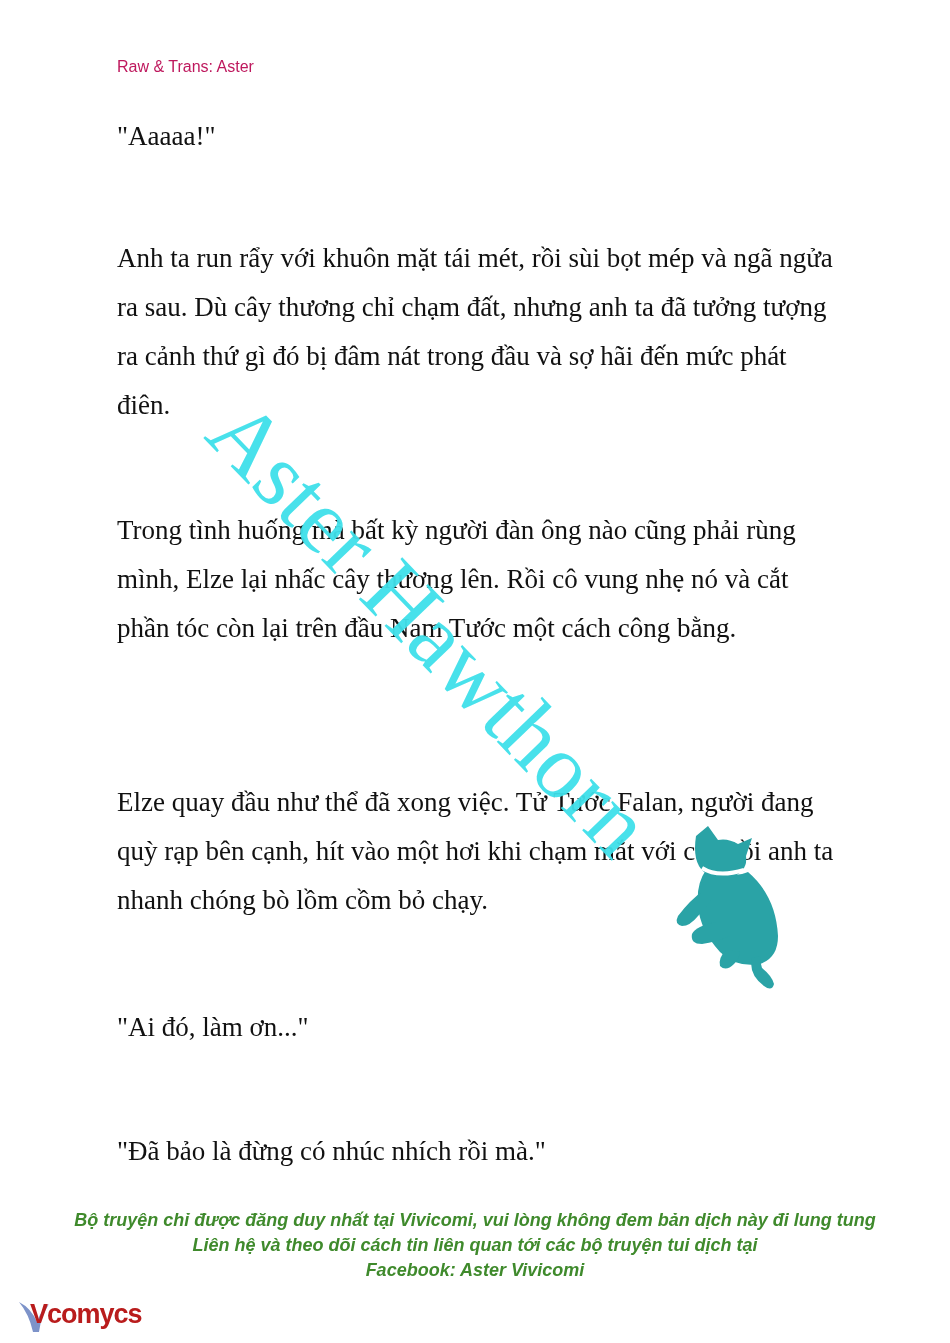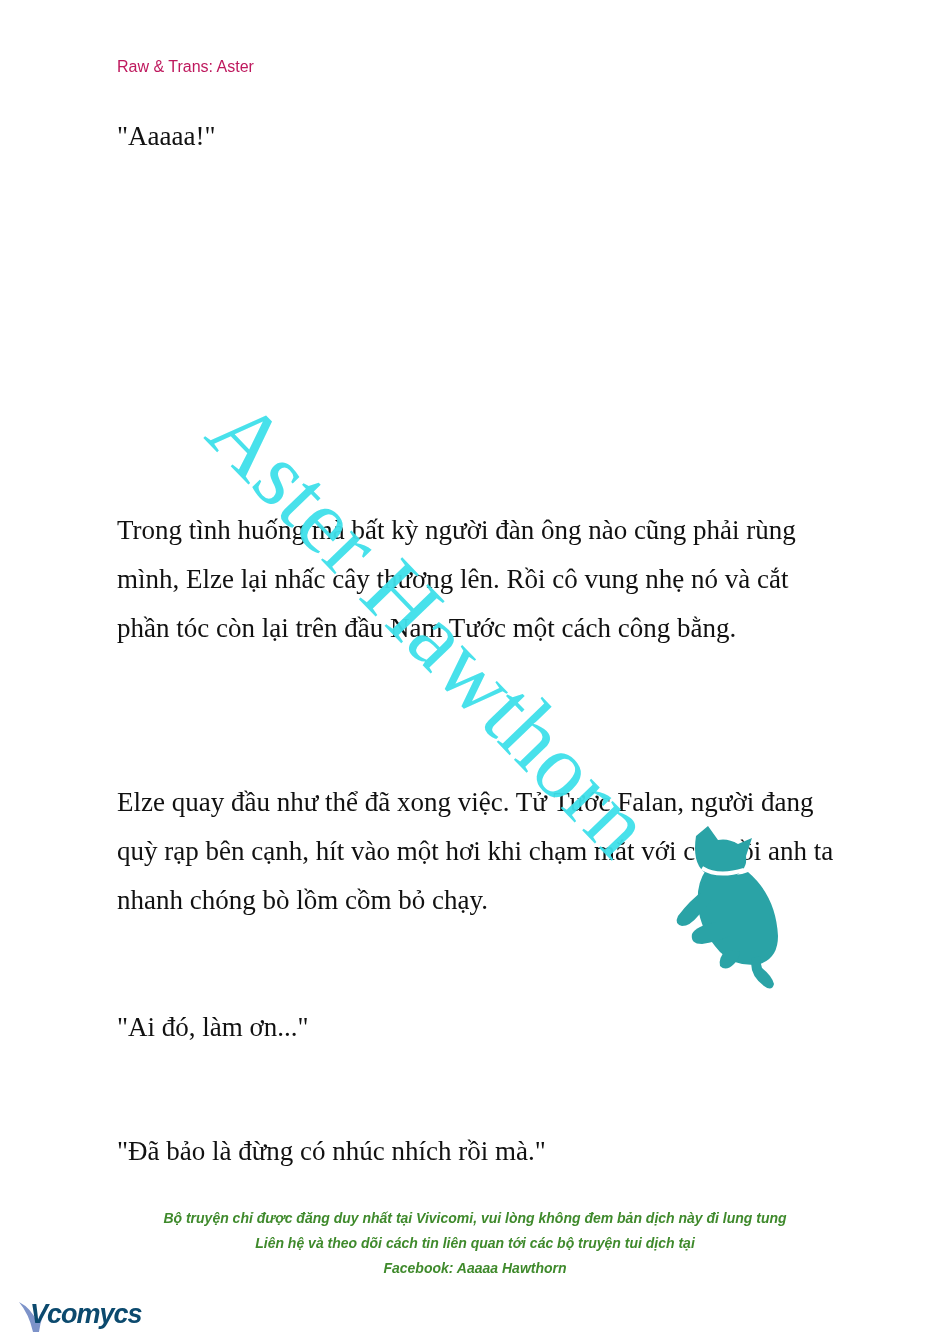--- a/index.html
+++ b/index.html
@@ -24,40 +24,41 @@
       position: absolute; left: 70px; top: 575px; width: 720px;
       font-family: "Liberation Serif", serif; font-size: 92px; color: #3fe0ea;
       transform: rotate(46deg); transform-origin: center center;
       white-space: nowrap; text-align: center; opacity: 0.95;
       pointer-events: none; z-index: 1;
     }
     .cat { position: absolute; left: 656px; top: 826px; width: 130px; height: 165px; z-index: 2; }
     .footer {
       position: absolute; left: 0; width: 950px; text-align: center;
       font-family: "Liberation Sans", sans-serif; font-style: italic; font-weight: bold;
-      font-size: 14px; color: #3f8a2c;
+      font-size: 18px; color: #3f8a2c;
     }
     .f0 { top: 1210px; }
     .f1 { top: 1235px; }
     .f2 { top: 1260px; }
     .logo { position: absolute; left: 15px; top: 1296px; width: 130px; height: 40px; }
     .logo-text {
       position: absolute; left: 30px; top: 1299px;
-      font-family: "Liberation Sans", sans-serif; font-style: italic; font-weight: bold;
-      font-size: 27px; color: #0c4a6e; letter-spacing: -1px;
+      font-family: "Liberation Sans", sans-serif; font-weight: bold;
+      font-size: 27px; color: #b91c1c; letter-spacing: -1px;
     }
   </style>
 </head>
 <body>
 
 <div class="page">
 
   <div class="credit">Raw &amp; Trans: Aster</div>
 
   <p class="para p0">"Aaaaa!"</p>
+  <p class="para p1">Anh ta run rẩy với khuôn mặt tái mét, rồi sùi bọt mép và ngã ngửa ra sau. Dù cây thương chỉ chạm đất, nhưng anh ta đã tưởng tượng ra cảnh thứ gì đó bị đâm nát trong đầu và sợ hãi đến mức phát điên.</p>
   <p class="para p2">Trong tình huống mà bất kỳ người đàn ông nào cũng phải rùng mình, Elze lại nhấc cây thương lên. Rồi cô vung nhẹ nó và cắt phần tóc còn lại trên đầu Nam Tước một cách công bằng.</p>
   <p class="para p3">Elze quay đầu như thể đã xong việc. Tử Tước Falan, người đang quỳ rạp bên cạnh, hít vào một hơi khi chạm mắt với cô. Rồi anh ta nhanh chóng bò lồm cồm bỏ chạy.</p>
   <p class="para p4">"Ai đó, làm ơn..."</p>
   <p class="para p5">"Đã bảo là đừng có nhúc nhích rồi mà."</p>
 
   <div class="watermark">Aster Hawthorn</div>
 
   <svg class="cat" viewBox="0 0 130 165">
     <g fill="#2aa3a6">
 
@@ -70,20 +71,20 @@
       <path d="M60 96 Q40 100 36 108 Q34 118 46 118 Q60 116 74 110 Z"></path>
       <path d="M70 124 Q62 132 64 140 Q70 146 78 138 Q84 132 84 126 Z"></path>
 
       <path d="M96 132 Q92 148 108 160 Q116 166 118 158 Q116 150 106 142 Q104 136 104 130 Z"></path>
     </g>
     <path d="M46 42 Q62 52 88 44" stroke="#ffffff" stroke-width="4" fill="none"></path>
   </svg>
 
   <div class="footer f0">Bộ truyện chỉ được đăng duy nhất tại Vivicomi, vui lòng không đem bản dịch này đi lung tung</div>
   <div class="footer f1">Liên hệ và theo dõi cách tin liên quan tới các bộ truyện tui dịch tại</div>
-  <div class="footer f2">Facebook: Aaaaa Hawthorn</div>
+  <div class="footer f2">Facebook: Aster Vivicomi</div>
 
   <svg class="logo" viewBox="0 0 130 40">
     <path d="M4 6 Q14 18 18 36 L24 36 Q26 20 34 8 Q26 14 22 26 Q16 12 4 6 Z" fill="#7d93c9"></path>
   </svg>
   <div class="logo-text">Vcomycs</div>
 
 </div>
 
 </body></html>

